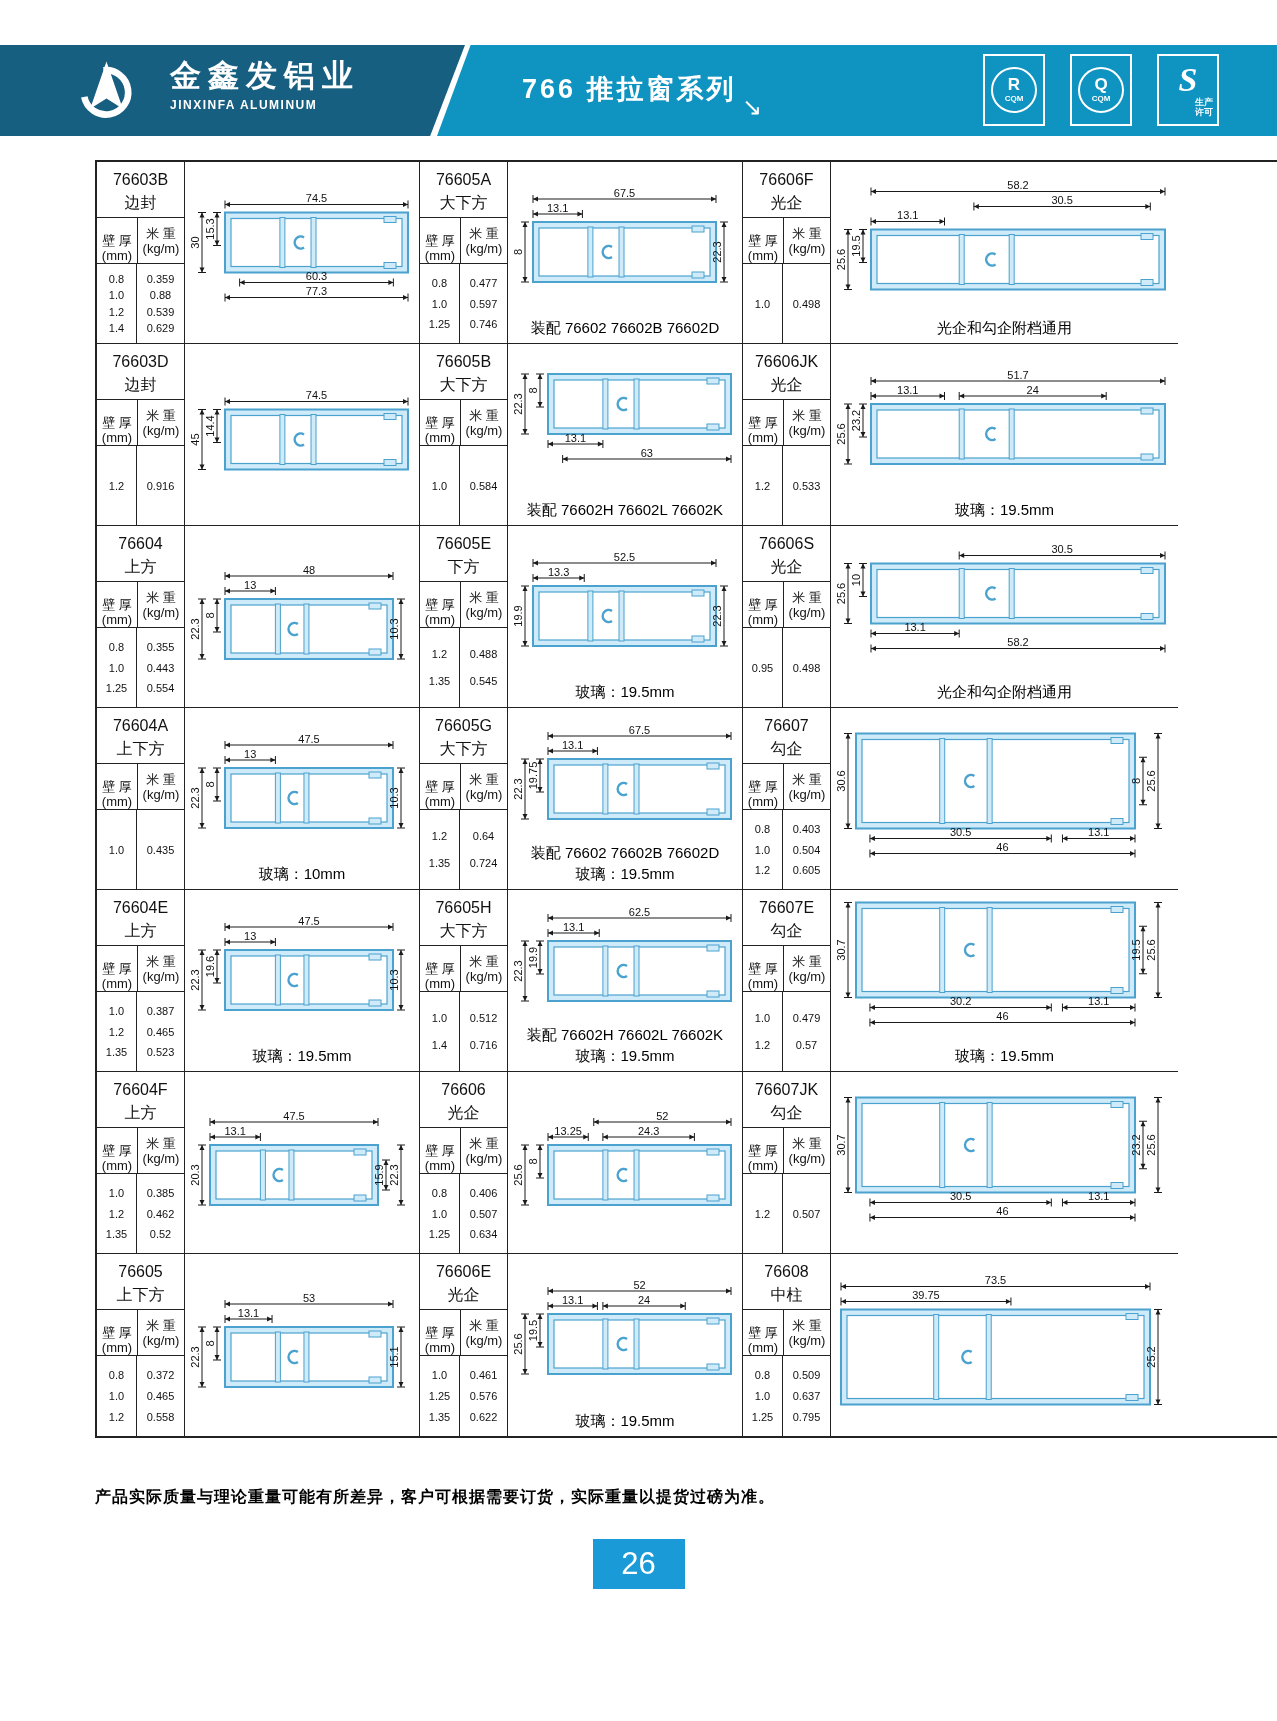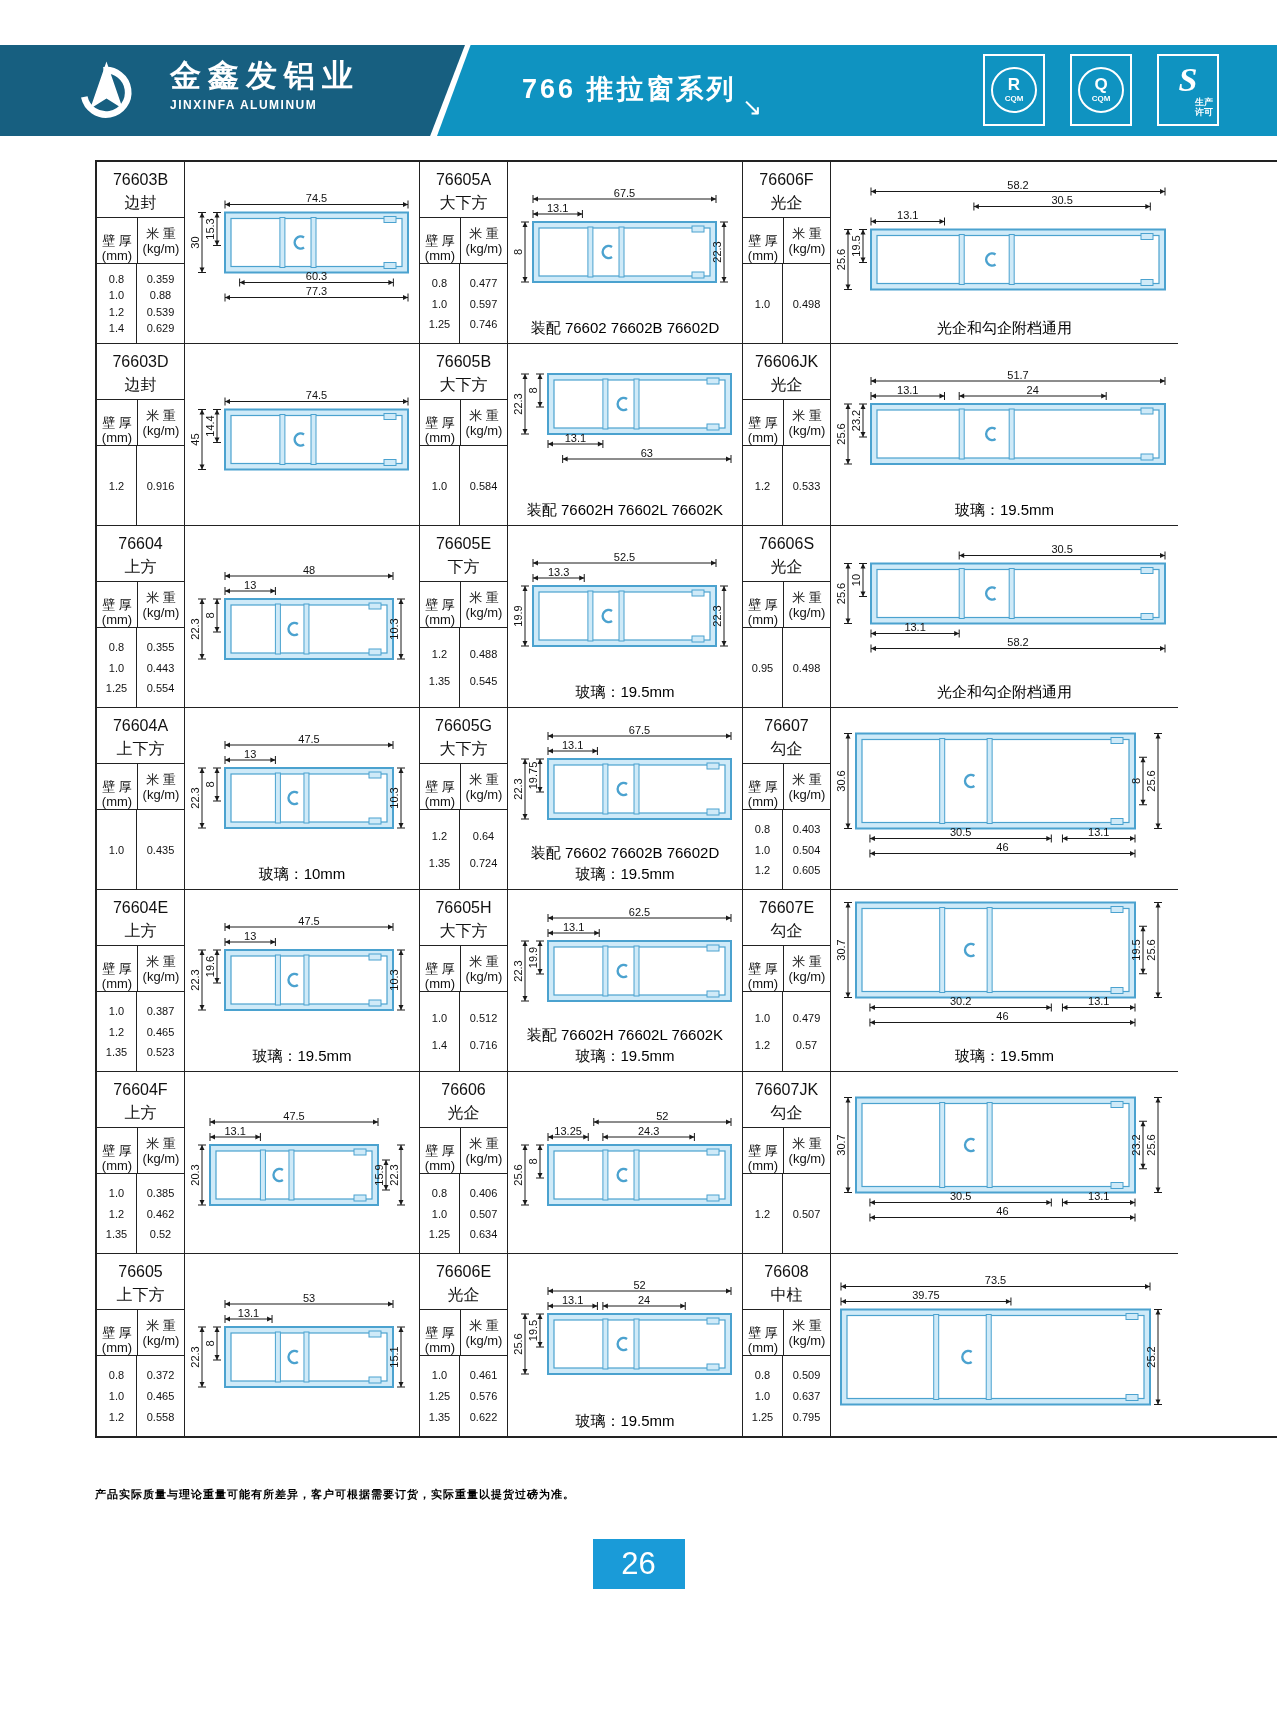--- a/index.html
+++ b/index.html
@@ -48,21 +48,21 @@
   .vcol{display:flex;flex-direction:column;justify-content:space-evenly;text-align:center;
         font-size:11px;padding:4px 0;box-sizing:border-box;}
   .vcol-t{flex:0 0 40px;border-right:1px solid #222;}
   .vcol-w{flex:1;}
   .draw{flex:1;position:relative;}
   .draw svg{position:absolute;left:2px;top:2px;}
   .notes{position:absolute;left:0;right:0;bottom:5px;text-align:center;font-size:15px;
          line-height:21px;color:#000;}
 
   
-  .footer-note{position:absolute;left:95px;top:1487px;font-size:11px;font-weight:bold;
+  .footer-note{position:absolute;left:95px;top:1487px;font-size:16px;font-weight:bold;
                color:#000;letter-spacing:1px;}
   .page-num{position:absolute;left:50%;top:1539px;transform:translateX(-50%);width:92px;height:50px;
             background:#1a9bd8;color:#fff;font-size:31px;display:flex;align-items:center;justify-content:center;}
 </style>
 </head>
 <body>
 
 <div class="header">
   <div class="hdr-dark">
     <svg class="logo" viewBox="0 0 100 100">

